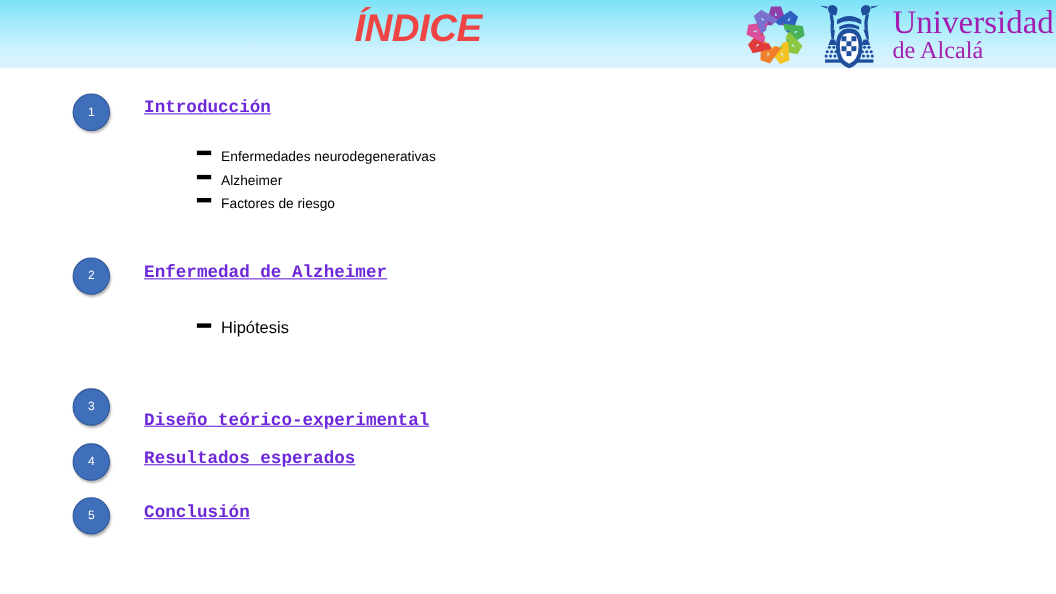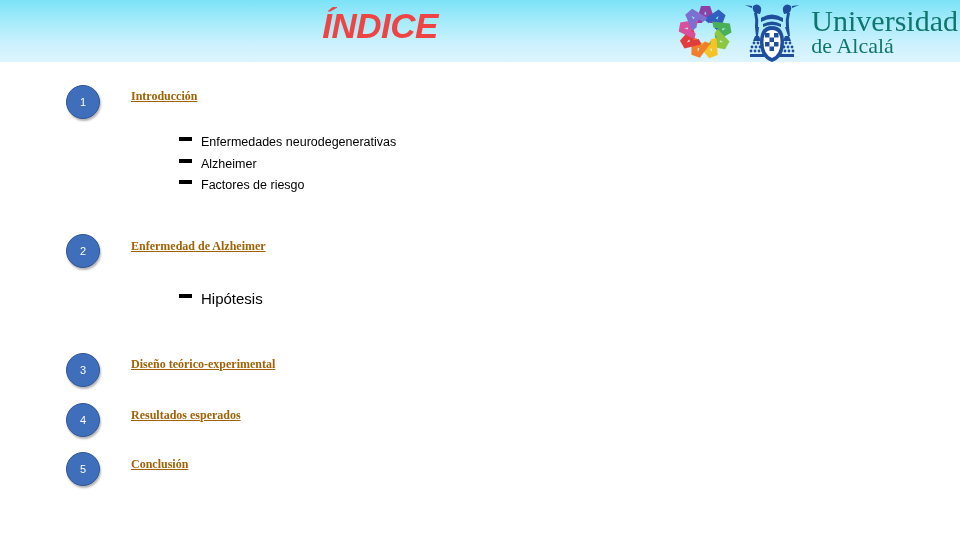--- a/index.html
+++ b/index.html
@@ -47,21 +47,21 @@
     top: 0px;
     height: 64px;
     display: flex;
     align-items: center;
     gap: 2px;
   }
   #logo-rosette { width: 64px; height: 62px; display: block; }
   #logo-crest   { width: 66px; height: 64px; display: block; }
   #logo-wordmark {
     margin-left: 4px;
-    color: #0f766e;
+    color: #a21caf;
     font-family: "Liberation Serif", serif;
     line-height: 0.98;
     padding-bottom: 2px;
   }
   #logo-wordmark .l1 { font-size: 30px; display: block; letter-spacing: 0px; }
   #logo-wordmark .l2 { font-size: 22px; display: block; letter-spacing: 0px; }
 
   
   #index-list {
     position: absolute;
@@ -91,26 +91,26 @@
     align-items: center;
     justify-content: center;
     color: #ffffff;
     font-size: 11px;
     font-family: "Liberation Sans", sans-serif;
   }
 
   .section-heading {
     position: absolute;
     left: 131px;
-    font-size: 12px;
+    font-size: 16px;
     font-weight: bold;
-    color: #a16207;
+    color: #6d28d9;
     text-decoration: underline;
     white-space: nowrap;
-    font-family: Liberation Serif, serif;
+    font-family: Liberation Mono, monospace;
   }
 
   .subitems {
     position: absolute;
     left: 163px;
     margin: 16px;
     padding: 0;
     list-style: none;
   }
   .subitem {
@@ -262,21 +262,21 @@
     <div class="section-heading" style="top:27px;">Enfermedad de Alzheimer</div>
     <ul class="subitems large" style="top:59px;">
       <li class="subitem"><span class="dash"></span><span>Hipótesis</span></li>
     </ul>
   </div>
 
   <div class="index-section" style="top:291px;">
     <div class="badge" style="top:0px;">
       <span>3</span>
     </div>
-    <div class="section-heading" style="top:4px;">Diseño teórico-experimental</div>
+    <div class="section-heading" style="top:20px;">Diseño teórico-experimental</div>
   </div>
 
   <div class="index-section" style="top:341px;">
     <div class="badge" style="top:0px;">
       <span>4</span>
     </div>
     <div class="section-heading" style="top:5px;">Resultados esperados</div>
   </div>
 
   <div class="index-section" style="top:390px;">

